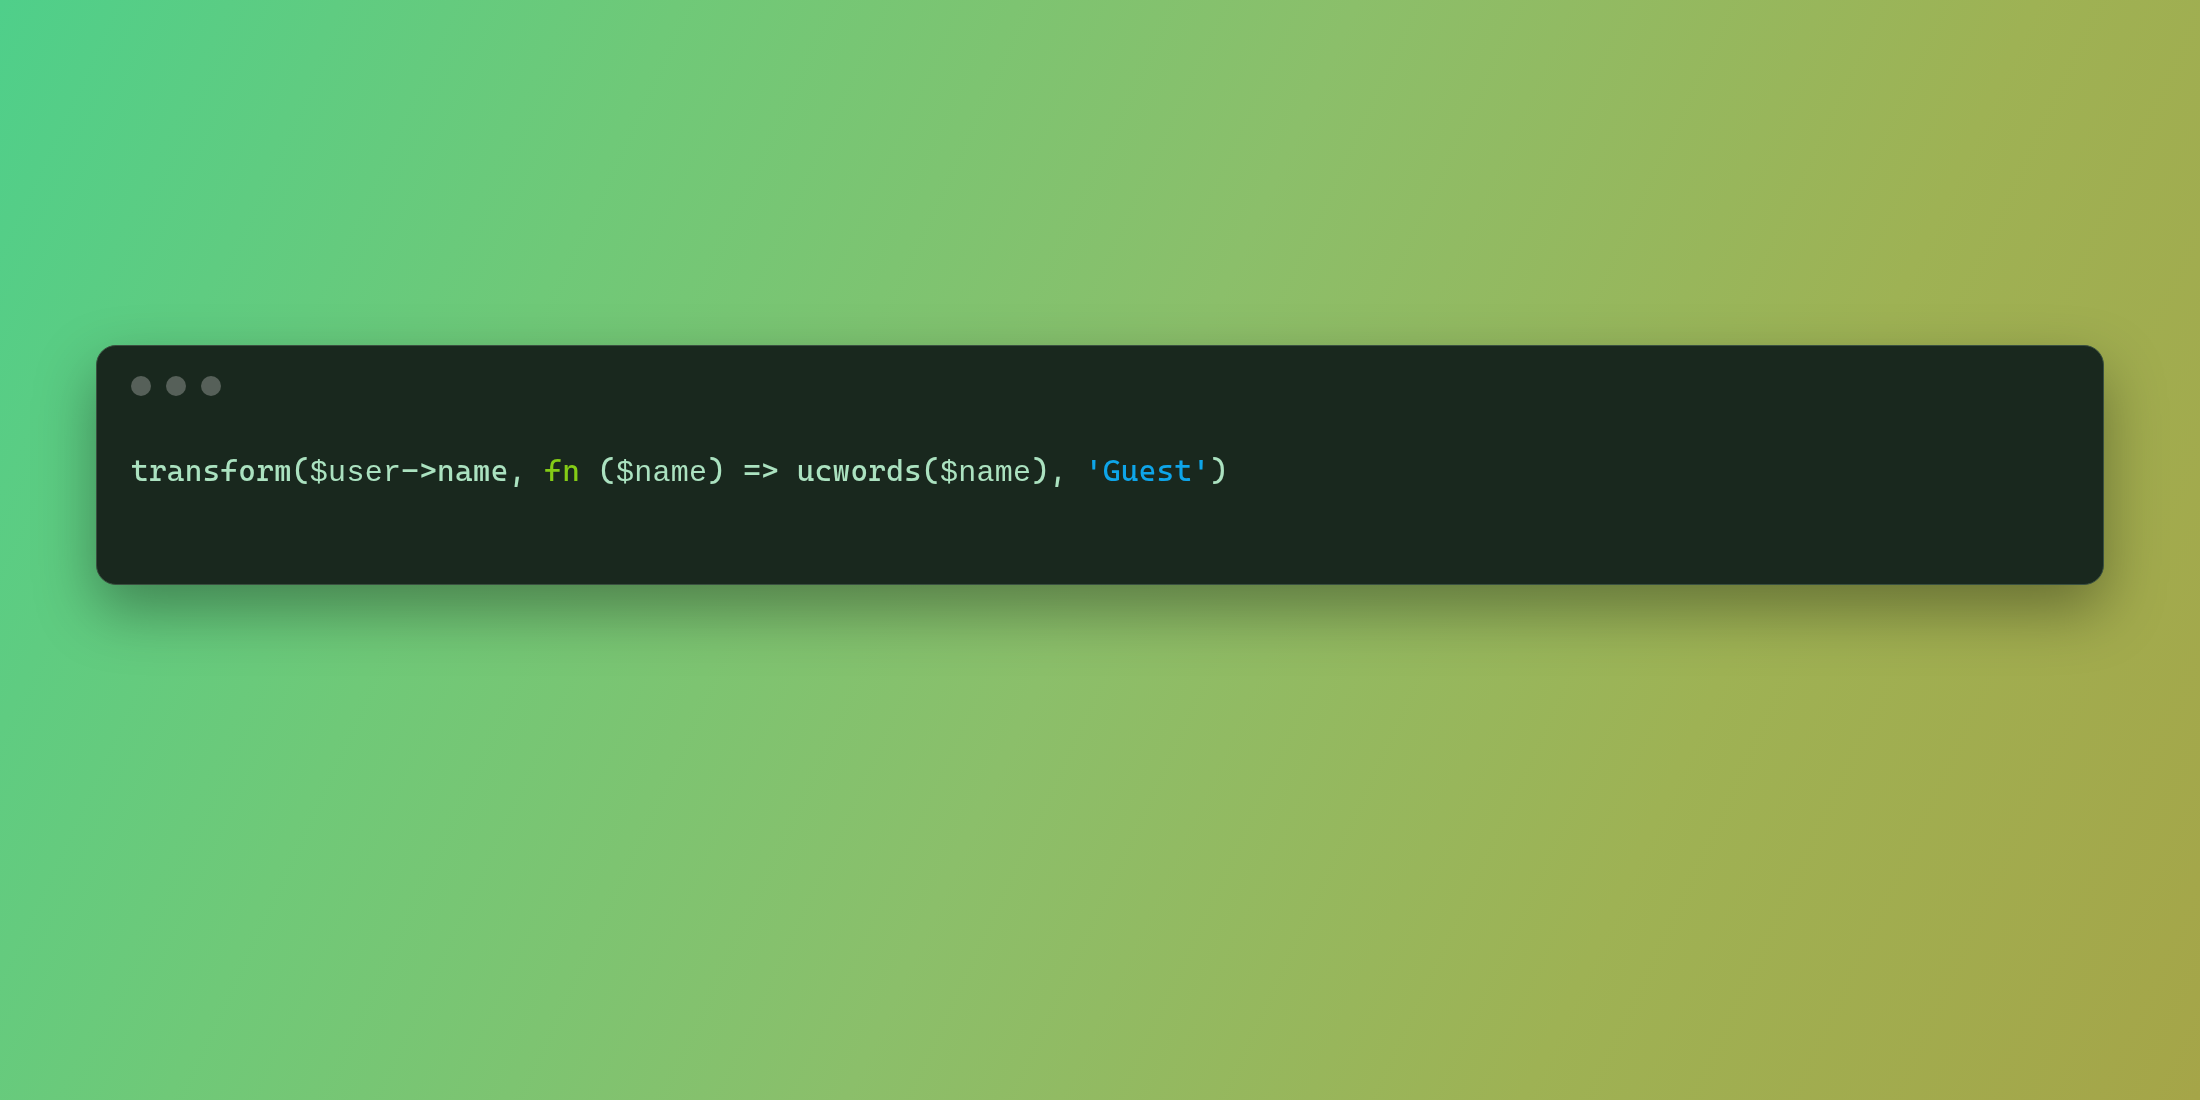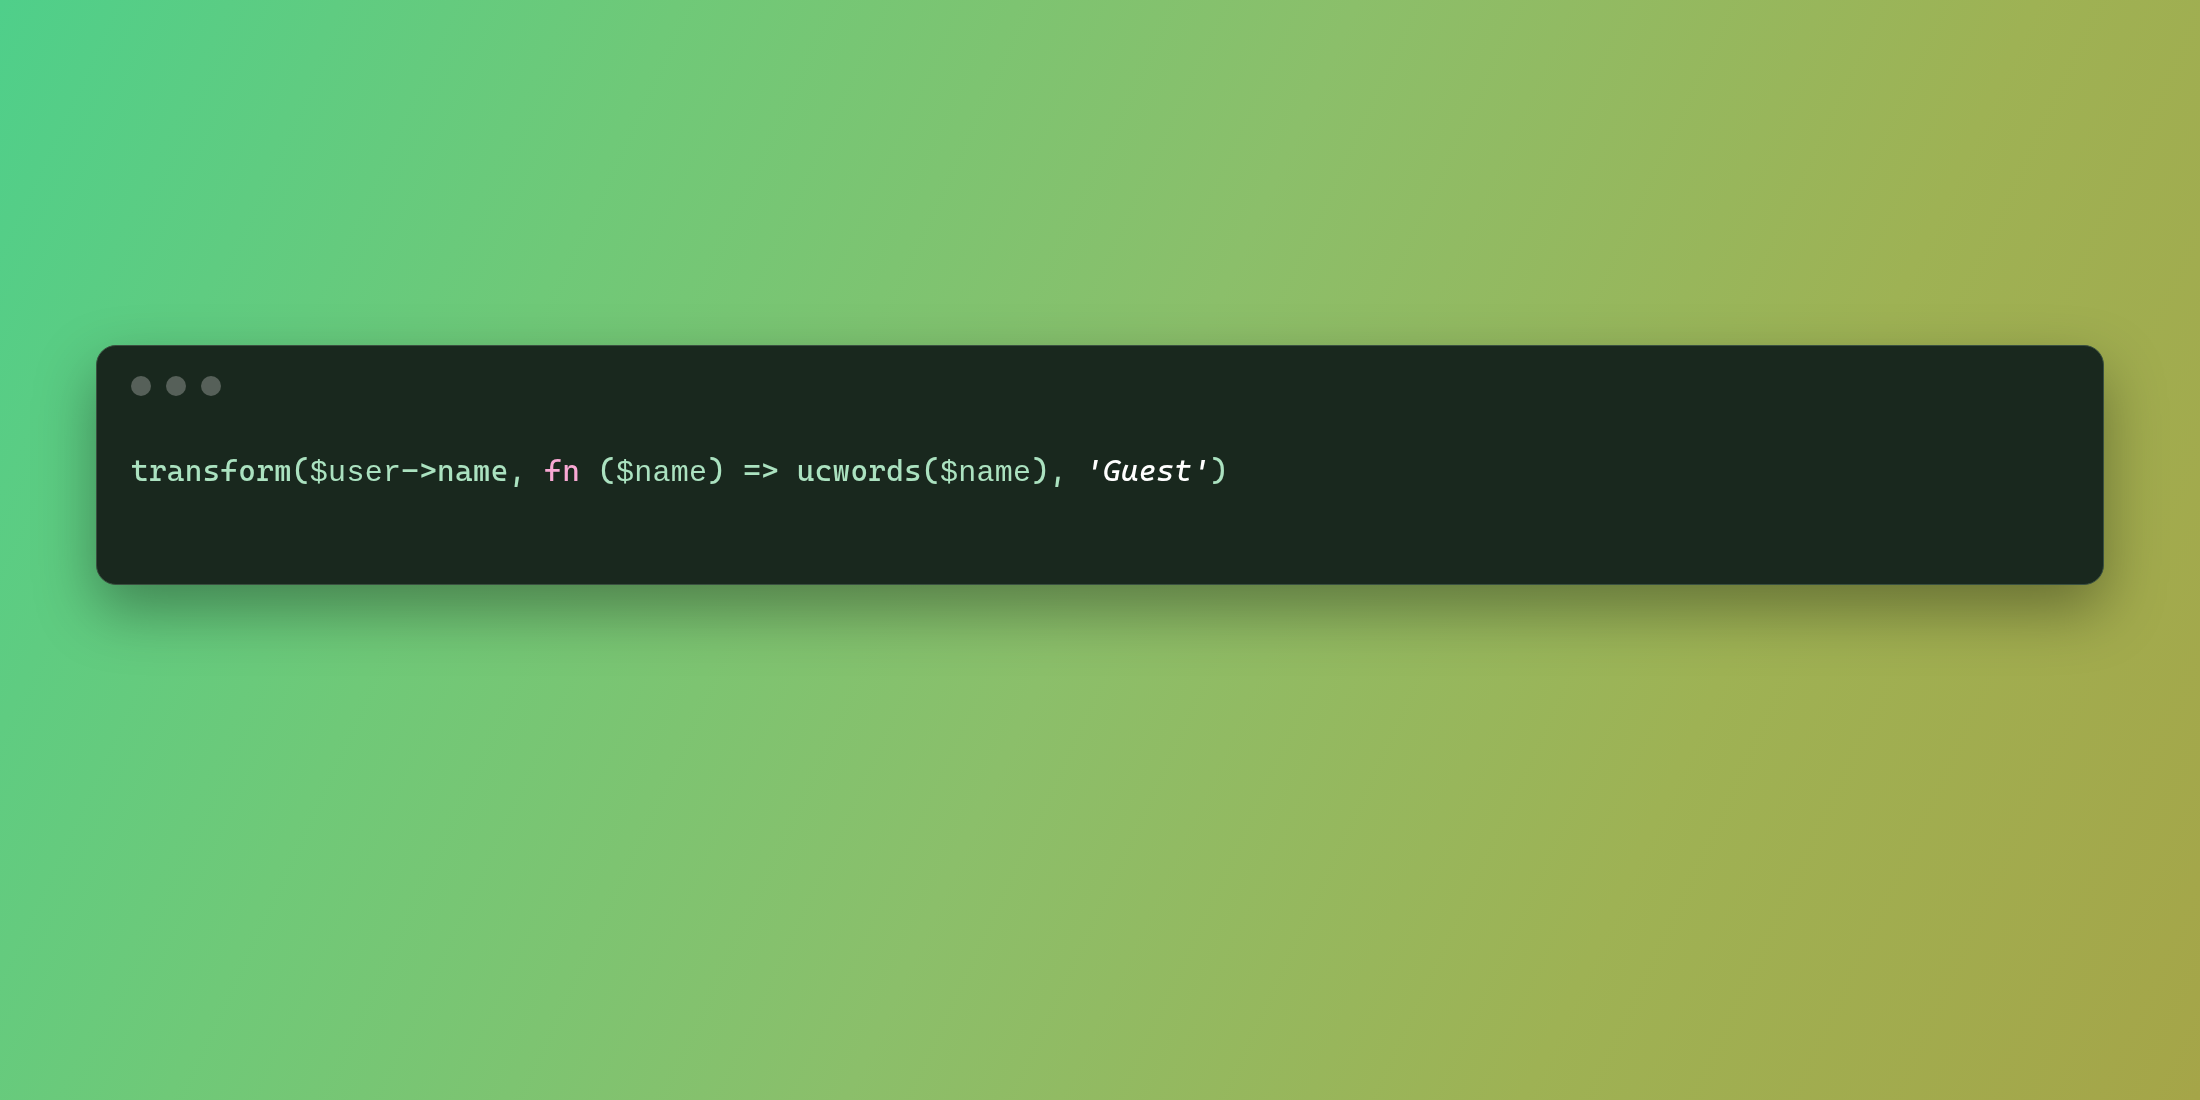--- a/index.html
+++ b/index.html
@@ -48,22 +48,22 @@
       font-size: 30px;
       line-height: 1.5;
       white-space: pre;
       letter-spacing: 0.3px;
     }
     
     .tok-fn { color: #abe2c0; text-align: right; }
     .tok-punct { color: #abe2c0; }
     .tok-var { color: #abe2c0; font-family: Liberation Mono, monospace; }
     .tok-op { color: #abe2c0; }
-    .tok-kw { color: #f9a8d4; text-align: right; }
-    .tok-str { color: #ffffff; font-style: italic; }
+    .tok-kw { color: #84cc16; text-align: right; }
+    .tok-str { color: #0ea5e9; }
   </style>
 </head>
 <body>
 
 <div class="code-window">
   <div class="titlebar">
     <div class="traffic-light"></div>
     <div class="traffic-light"></div>
     <div class="traffic-light"></div>
   </div>

